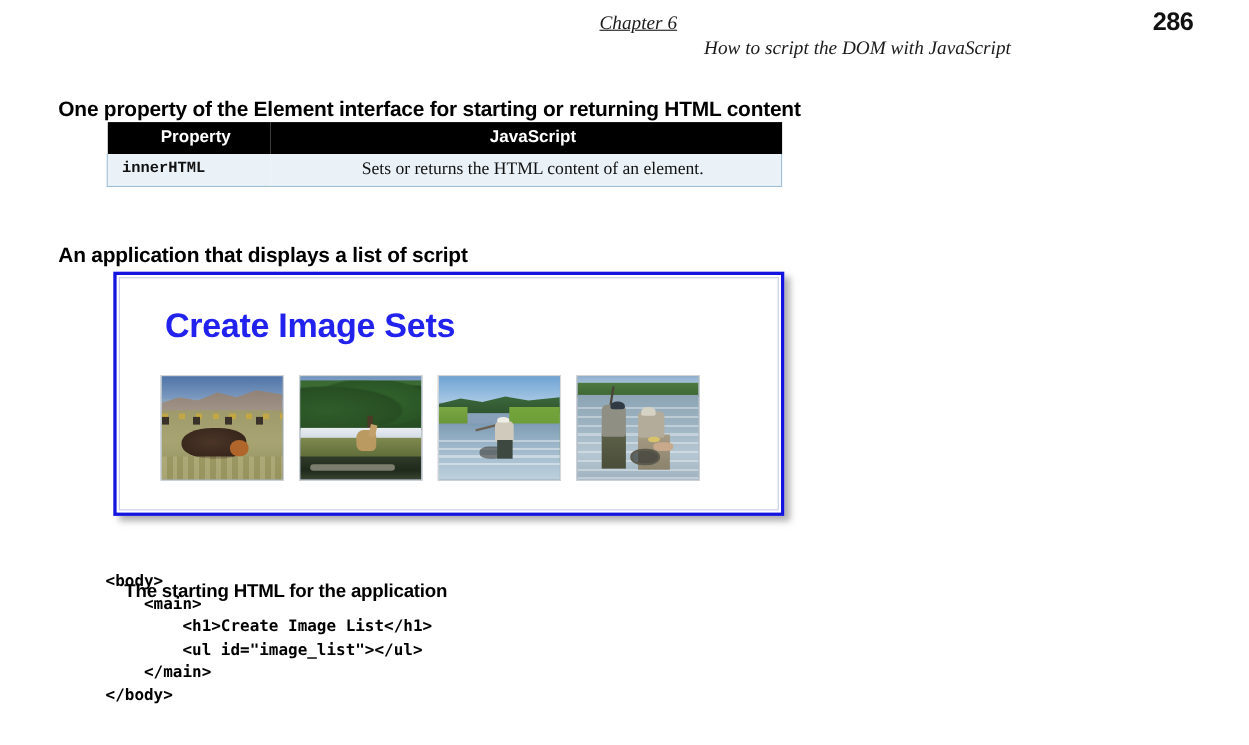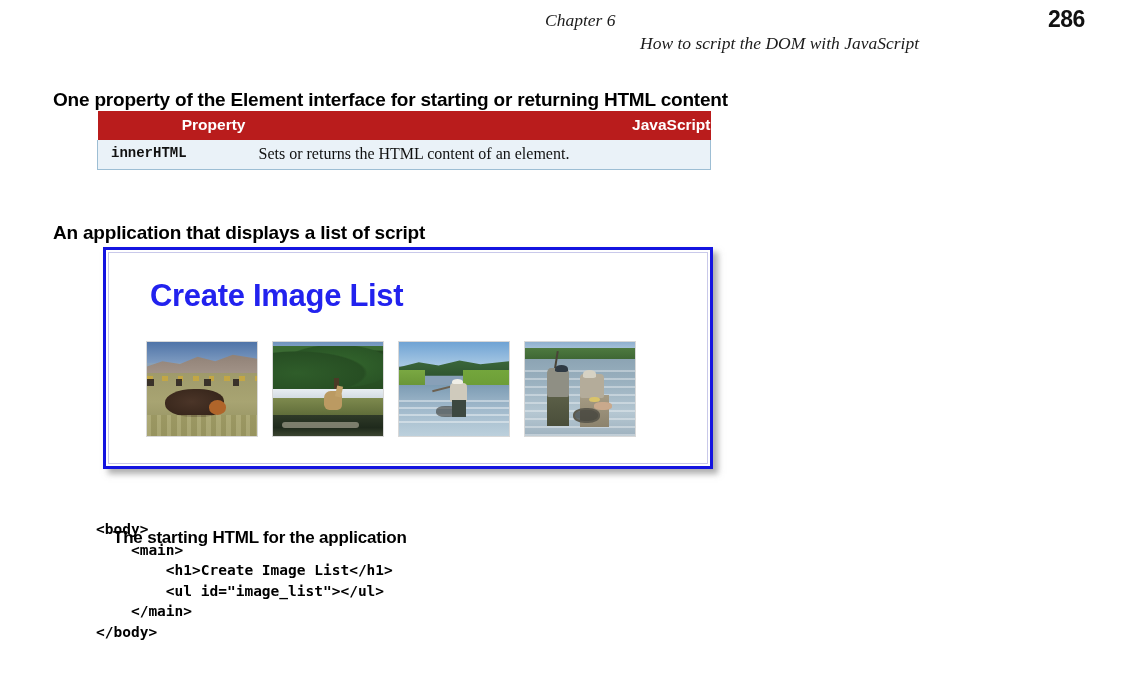--- a/index.html
+++ b/index.html
@@ -23,20 +23,21 @@
   }
   .rh-chapter {
     position: absolute;
     left: 545px;
     top: 2px;
     font-family: "Liberation Serif", serif;
     font-style: italic;
     font-size: 17.5px;
     color: #1b1b1b;
     white-space: nowrap;
+    text-decoration: underline;
   }
   .rh-title {
     position: absolute;
     left: 640px;
     top: 2px;
     font-family: "Liberation Serif", serif;
     font-style: italic;
     font-size: 17.5px;
     color: #1b1b1b;
     white-space: nowrap;
@@ -81,47 +82,47 @@
   
   .prop-table {
     position: absolute;
     left: 97px;
     top: 111px;
     width: 614px;
     border-collapse: collapse;
     table-layout: fixed;
   }
   .prop-table thead th {
-    background: #b91c1c;
+    background: #000000;
     color: #ffffff;
     font-family: "Liberation Sans", sans-serif;
     font-weight: bold;
     font-size: 15.5px;
-    text-align: right;
+    text-align: center;
     padding: 5px 0 6px 13px;
     border: none;
   }
   .prop-table thead th.c1 { width: 148px; }
   .prop-table tbody td {
     background: #eaf2f8;
     border: 1px solid #9dbed4;
     border-top: none;
     font-family: "Liberation Serif", serif;
     font-size: 16px;
     color: #111111;
     padding: 5px 0 6px 13px;
     vertical-align: top;
   }
   .prop-table tbody td.c1 {
     font-family: "Liberation Mono", monospace;
     font-weight: bold;
     font-size: 14px;
     border-right: none;
   }
-  .prop-table tbody td.c2 { border-left: none; }
+  .prop-table tbody td.c2 { border-left: none; text-align: center; }
 
   
   .app-shot {
     position: absolute;
     left: 103px;
     top: 247px;
     width: 610px;
     height: 222px;
     background: #ffffff;
     border: 3px solid #1414e0;
@@ -283,21 +284,21 @@
       <td class="c2">Sets or returns the HTML content of an element.</td>
     </tr>
   </tbody>
 </table>
 
 <h2 class="sec-heading" id="heading-app">An application that displays a list of script</h2>
 
 <div class="app-shot">
   <div class="app-inner">
 
-    <div class="app-title">Create Image List</div>
+    <div class="app-title">Create Image Sets</div>
 
     <div class="thumb-row">
 
       <div class="thumb ph-bison">
         <div class="layer sky"></div>
         <div class="layer mtn"></div>
         <div class="layer field"></div>
         <div class="layer brush1"></div>
         <div class="layer herd"></div>
         <div class="big"></div>

